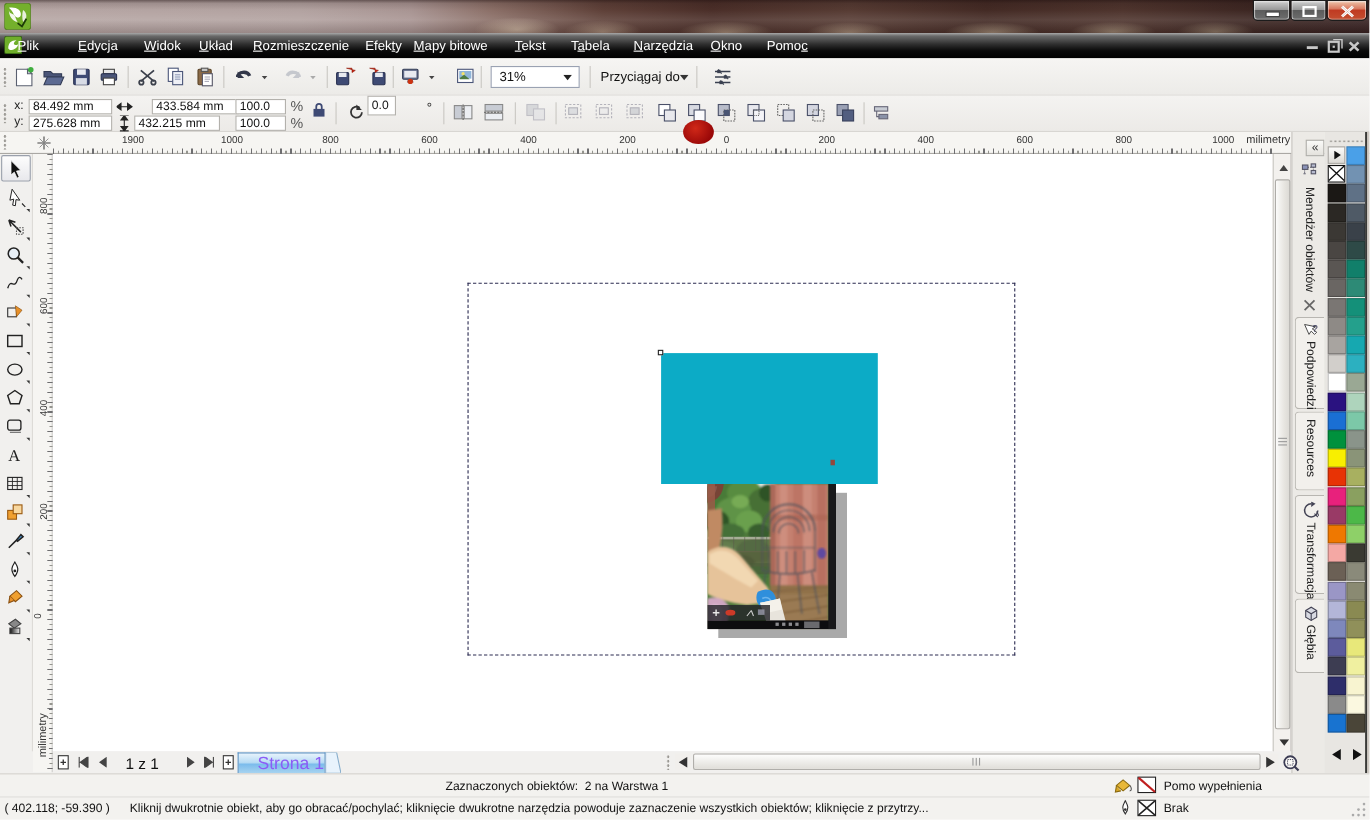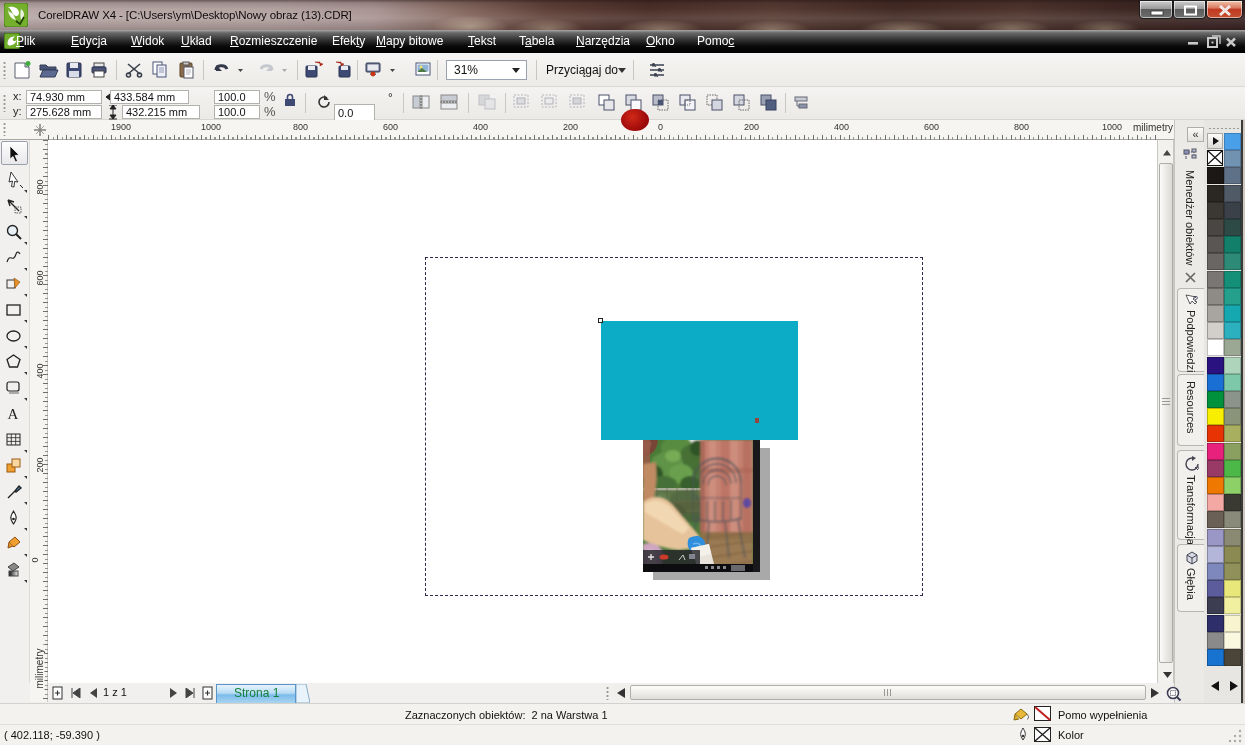--- a/index.html
+++ b/index.html
@@ -62,21 +62,20 @@
 </head>
 <body>
 <div id="titlebar" class="abs">
   <svg class="abs" style="left:4px;top:3px" width="24" height="24" viewBox="0 0 24 24">
     <rect x="0" y="0" width="24" height="24" rx="3" fill="#74b02c" stroke="#4a7a18"></rect>
     <path d="M4 4 C11 3 15 6 15 10 C15 13 12 14 10 12 C8 10 8 7 4 4 Z" fill="#fff"></path>
     <path d="M4 5 C4 12 7 16 12 17 C10 14 10 11 8 10 C6 9 4 9 4 5 Z" fill="#f4f8ee"></path>
     <path d="M17 6 C21 9 21 14 17 17 C16 14 16 9 17 6 Z" fill="#e8f0dc"></path>
     <path d="M12 18 l4 3 4 -7" stroke="#1e3c08" stroke-width="1.6" fill="none"></path>
   </svg>
-  <div class="ttext">CorelDRAW X4 - [C:\Users\ym\Desktop\Nowy obraz (13).CDR]</div>
   <div id="winbtns" class="abs">
     <div id="wmin" class="wbtn">
         <svg class="g" width="34" height="19">
           <rect x="11" y="10" width="12" height="4" fill="#fff" stroke="#333" stroke-width="0.8"></rect>
         </svg>
       </div>
     <div id="wmax" class="wbtn">
         <svg class="g" width="33" height="19">
           <rect x="11" y="5.5" width="11" height="8" fill="none" stroke="#fff" stroke-width="2"></rect>
         </svg>
@@ -233,44 +232,44 @@
   <div class="tsep" style="left:357px"></div>
   <div class="tsep" style="left:437px"></div>
   <div class="tsep" style="left:536px"></div>
   <div class="tsep" style="left:633px"></div>
 </div>
 
 <div id="propbar" class="abs">
   <div class="dots" style="left:3px;top:7px"></div>
   <span class="plab" style="left:13px;top:3px">x:</span>
   <span class="plab" style="left:13px;top:18px">y:</span>
-  <div class="pfield" style="left:26px;top:3px;width:76px">74.930 mm</div>
+  <div class="pfield" style="left:26px;top:3px;width:76px">84.492 mm</div>
   <div class="pfield" style="left:26px;top:18px;width:76px">275.628 mm</div>
   <svg class="abs" style="left:106px;top:5px" width="15" height="10">
       <path d="M0 5 h14 M0 5 l4 -3 v6 z M14 5 l-4 -3 v6 z" stroke="#222" fill="#222" stroke-width="1"></path>
     </svg>
   <svg class="abs" style="left:108px;top:18px" width="10" height="15">
       <path d="M5 0 v14 M5 0 l-3 4 h6 z M5 14 l-3 -4 h6 z M1 0 h8 M1 14 h8" stroke="#222" fill="#222" stroke-width="1"></path>
     </svg>
-  <div class="pfield" style="left:110px;top:3px;width:79px">433.584 mm</div>
+  <div class="pfield" style="left:138px;top:3px;width:79px">433.584 mm</div>
   <div class="pfield" style="left:122px;top:18px;width:78px">432.215 mm</div>
   <div class="pfield" style="left:214px;top:3px;width:46px">100.0</div>
   <div class="pfield" style="left:214px;top:18px;width:46px">100.0</div>
   <span class="plab" style="left:264px;top:2px;font-size:13px;color:#555">%</span>
   <span class="plab" style="left:264px;top:17px;font-size:13px;color:#555">%</span>
   <svg class="abs" style="left:283px;top:6px" width="14" height="14">
       <rect x="2" y="6" width="10" height="7" fill="#3e4a74"></rect>
       <path d="M4.5 6 v-2 a2.5 2.5 0 0 1 5 0 v2" fill="none" stroke="#3e4a74" stroke-width="1.6"></path>
     </svg>
   <div class="tsep" style="left:305px;top:6px"></div>
   <svg class="abs" style="left:316px;top:7px" width="16" height="16">
       <path d="M13 8 a5 5 0 1 1 -2 -4" fill="none" stroke="#333" stroke-width="1.6"></path>
       <path d="M11 0 v5 h5 z" fill="#333" transform="translate(-3,1)"></path>
     </svg>
-  <div class="pfield" style="left:334px;top:17px;width:41px;height:18px;line-height:16px">0.0</div>
+  <div class="pfield" style="left:334px;top:0;width:26px;height:18px;line-height:16px">0.0</div>
   <span class="plab" style="left:388px;top:4px;font-size:12px">°</span>
   <div class="tsep" style="left:403px;top:6px"></div>
   <svg class="abs" style="left:412px;top:7px" width="18" height="16">
       <rect x="1" y="2" width="7" height="12" fill="#c8ccd4" stroke="#888"></rect>
       <rect x="10" y="2" width="7" height="12" fill="#eceef2" stroke="#888"></rect>
       <path d="M9 1 v14" stroke="#555" stroke-dasharray="2 1"></path>
     </svg>
   <svg class="abs" style="left:440px;top:7px" width="18" height="16">
       <rect x="1" y="1" width="16" height="6" fill="#c8ccd4" stroke="#888"></rect>
       <rect x="1" y="9" width="16" height="6" fill="#eceef2" stroke="#888"></rect>
@@ -698,33 +697,33 @@
   <svg class="abs" style="left:4px;top:3px" width="14" height="14">
       <rect x="1" y="1" width="9" height="12" fill="#fff" stroke="#333"></rect>
       <path d="M3 7 h5 M5.5 4.5 v5" stroke="#333" stroke-width="1.2"></path>
     </svg>
   <svg class="abs" style="left:22px;top:5px" width="11" height="10">
       <path d="M2 0 v10 M10 0 L3 5 L10 10 Z" fill="#444" stroke="#444"></path>
     </svg>
   <svg class="abs" style="left:41px;top:5px" width="9" height="10">
       <path d="M8 0 L1 5 L8 10 Z" fill="#444"></path>
     </svg>
-  <div class="abs" style="left:55px;top:3px;font-size:11px;color:#111">1 z 1</div>
+  <div class="abs" style="left:66px;top:3px;font-size:14px;color:#111">1 z 1</div>
   <svg class="abs" style="left:121px;top:5px" width="9" height="10">
       <path d="M1 0 L8 5 L1 10 Z" fill="#444"></path>
     </svg>
   <svg class="abs" style="left:137px;top:5px" width="11" height="10">
       <path d="M9 0 v10 M1 0 L8 5 L1 10 Z" fill="#444" stroke="#444"></path>
     </svg>
   <svg class="abs" style="left:154px;top:3px" width="14" height="14">
       <rect x="1" y="1" width="9" height="12" fill="#fff" stroke="#333"></rect>
       <path d="M3 7 h5 M5.5 4.5 v5" stroke="#333" stroke-width="1.2"></path>
     </svg>
   <div class="abs" style="left:168px;top:1px;width:80px;height:19px;background:linear-gradient(180deg,#e8f3fc 0%,#b8dcf4 45%,#7cbcec 55%,#a8d4f0 100%);border:1px solid #5a94c8;border-bottom:none"></div>
-  <div class="abs" style="left:186px;top:3px;font-size:12px;color:#15803d">Strona 1</div>
+  <div class="abs" style="left:186px;top:3px;font-size:16px;color:#8b5cf6">Strona 1</div>
   <svg class="abs" style="left:248px;top:1px" width="14" height="19">
       <path d="M0 0 L10 0 L14 19 L0 19 Z" fill="#e8f3fc" stroke="#88aecc" stroke-width="1"></path>
     </svg>
   <div class="dots" style="left:558px;top:3px;height:14px"></div>
   <div class="abs" style="left:566px;top:2px;width:14px;height:15px;background:#f1efec"></div>
   <svg class="abs" style="left:569px;top:5px" width="8" height="10">
       <path d="M8 0 L0 5 L8 10 Z" fill="#333"></path>
     </svg>
   <div class="abs" style="left:582px;top:2px;width:516px;height:15px;background:linear-gradient(180deg,#fdfdfc,#e0ded9);border:1px solid #b0aeaa;border-radius:2px"></div>
   <div class="abs" style="left:836px;top:6px;width:1px;height:7px;background:#999"></div>
@@ -748,29 +747,30 @@
       <path d="M15 8 c2 2 2 5 0 5" fill="none" stroke="#555"></path>
     </svg>
   <div class="abs" style="left:1034px;top:2px;width:17px;height:15px;background:#fff;border:1px solid #222"></div>
   <svg class="abs" style="left:1034px;top:2px" width="17" height="15">
       <path d="M1 1 L16 14" stroke="#c02020" stroke-width="2"></path>
     </svg>
   <div class="abs" style="left:1058px;top:5px">Pomo wypełnienia</div>
 </div>
 <div id="status2" class="abs">
   <div class="abs" style="left:4px;top:4px">( 402.118; -59.390 )</div>
+  <div class="abs" style="left:118px;top:4px">Kliknij dwukrotnie obiekt, aby go obracać/pochylać; kliknięcie dwukrotne narzędzia powoduje zaznaczenie wszystkich obiektów; kliknięcie z przytrzy...</div>
   <svg class="abs" style="left:1016px;top:2px" width="14" height="16">
       <path d="M7 1 C9 5 11 7 7 13 C3 7 5 5 7 1 Z" fill="#fff" stroke="#333"></path>
       <circle cx="7" cy="9" r="1.2" fill="#333"></circle>
     </svg>
   <div class="abs" style="left:1034px;top:2px;width:17px;height:15px;background:#fff;border:1px solid #222"></div>
   <svg class="abs" style="left:1034px;top:2px" width="17" height="15">
       <path d="M1 1 L16 14 M16 1 L1 14" stroke="#222" stroke-width="1.4"></path>
     </svg>
-  <div class="abs" style="left:1058px;top:4px">Kolor</div>
+  <div class="abs" style="left:1058px;top:4px">Brak</div>
   <svg class="abs" style="left:1228px;top:4px" width="14" height="14">
       <g fill="#aaa">
         <circle cx="12" cy="2" r="1.2"></circle>
         <circle cx="12" cy="7" r="1.2"></circle>
         <circle cx="12" cy="12" r="1.2"></circle>
         <circle cx="7" cy="7" r="1.2"></circle>
         <circle cx="7" cy="12" r="1.2"></circle>
         <circle cx="2" cy="12" r="1.2"></circle>
       </g>
     </svg>

